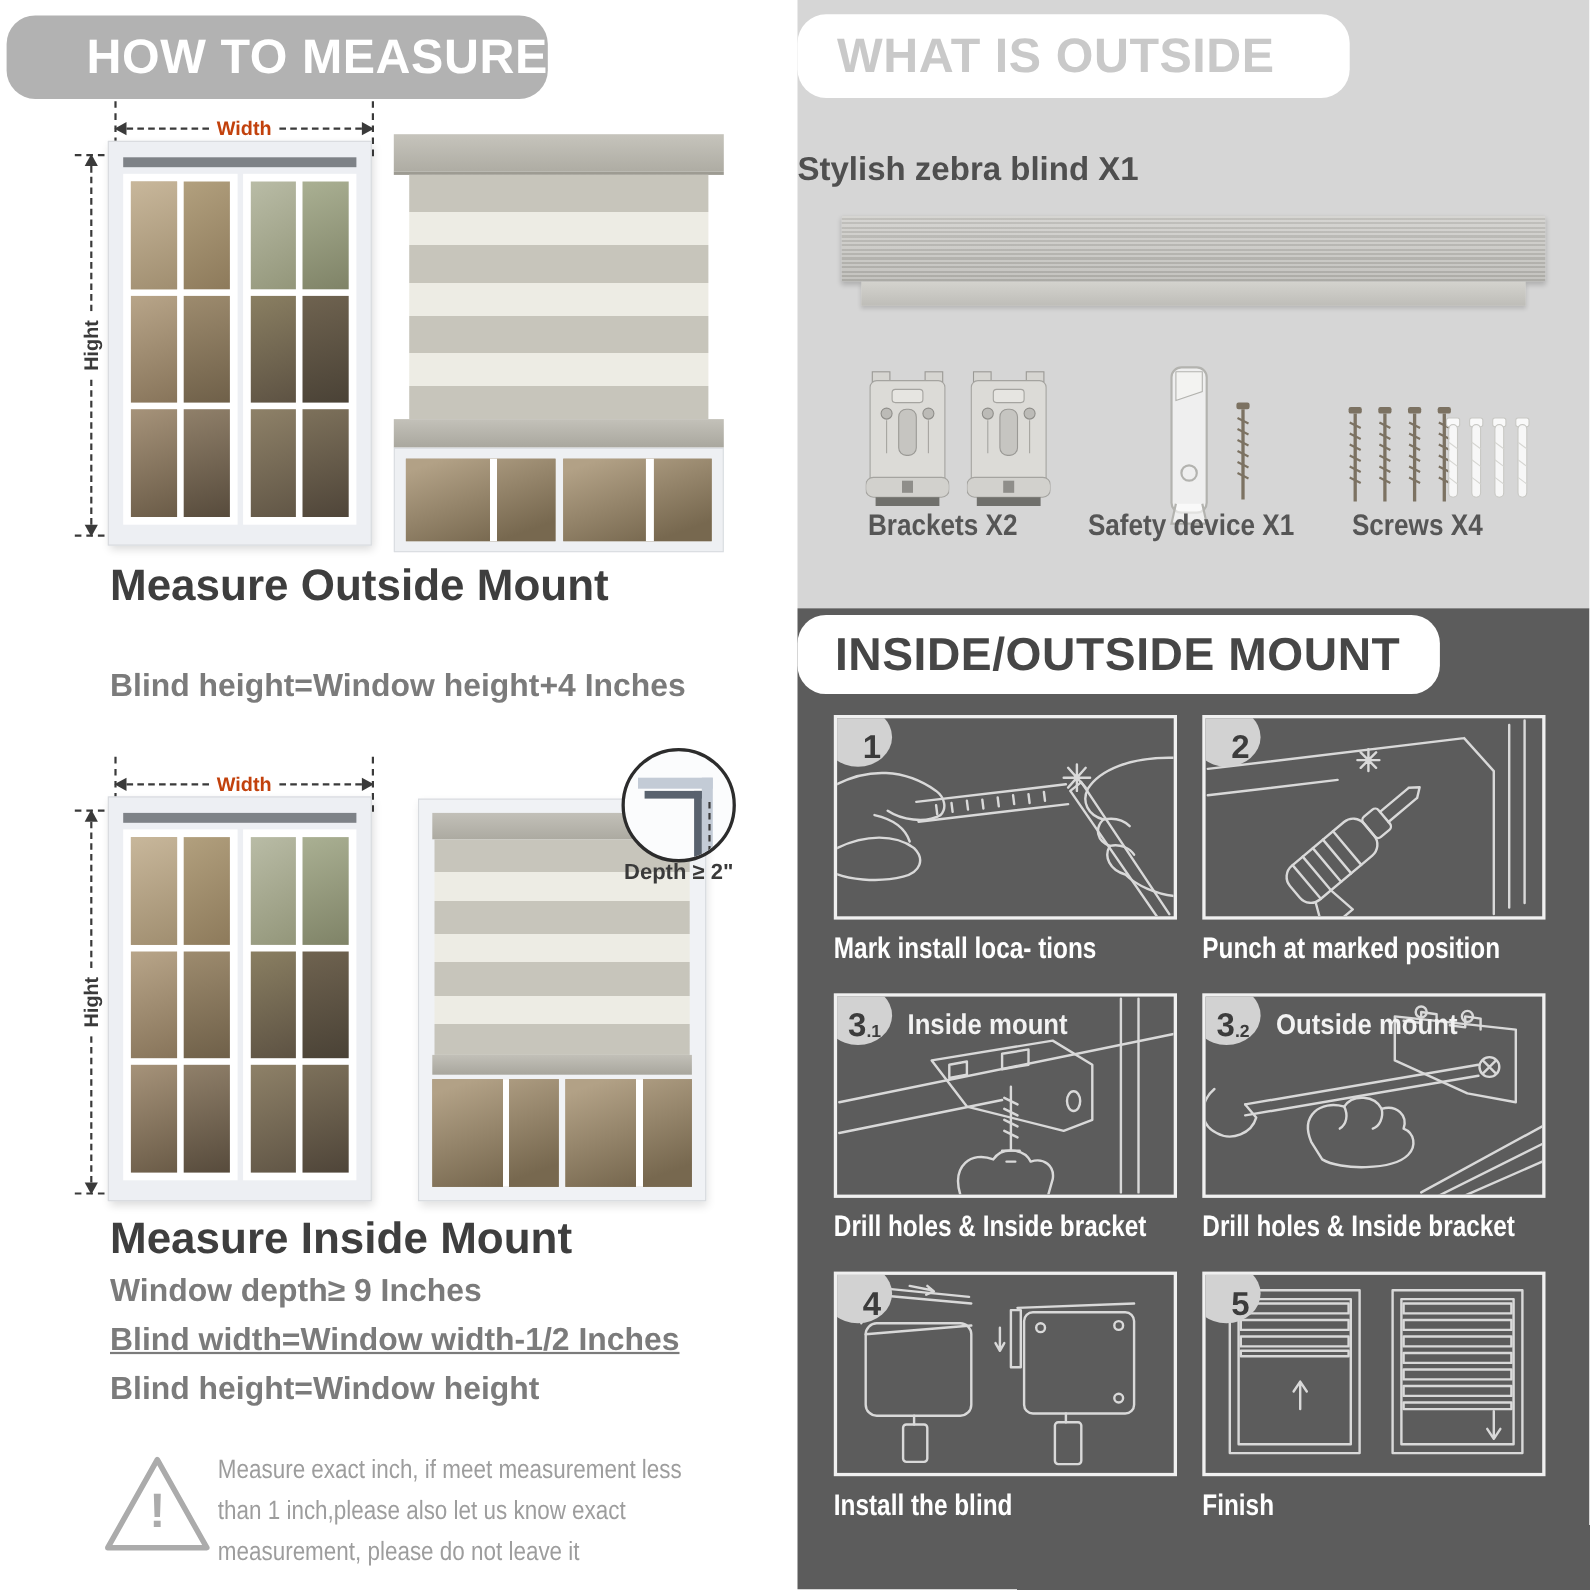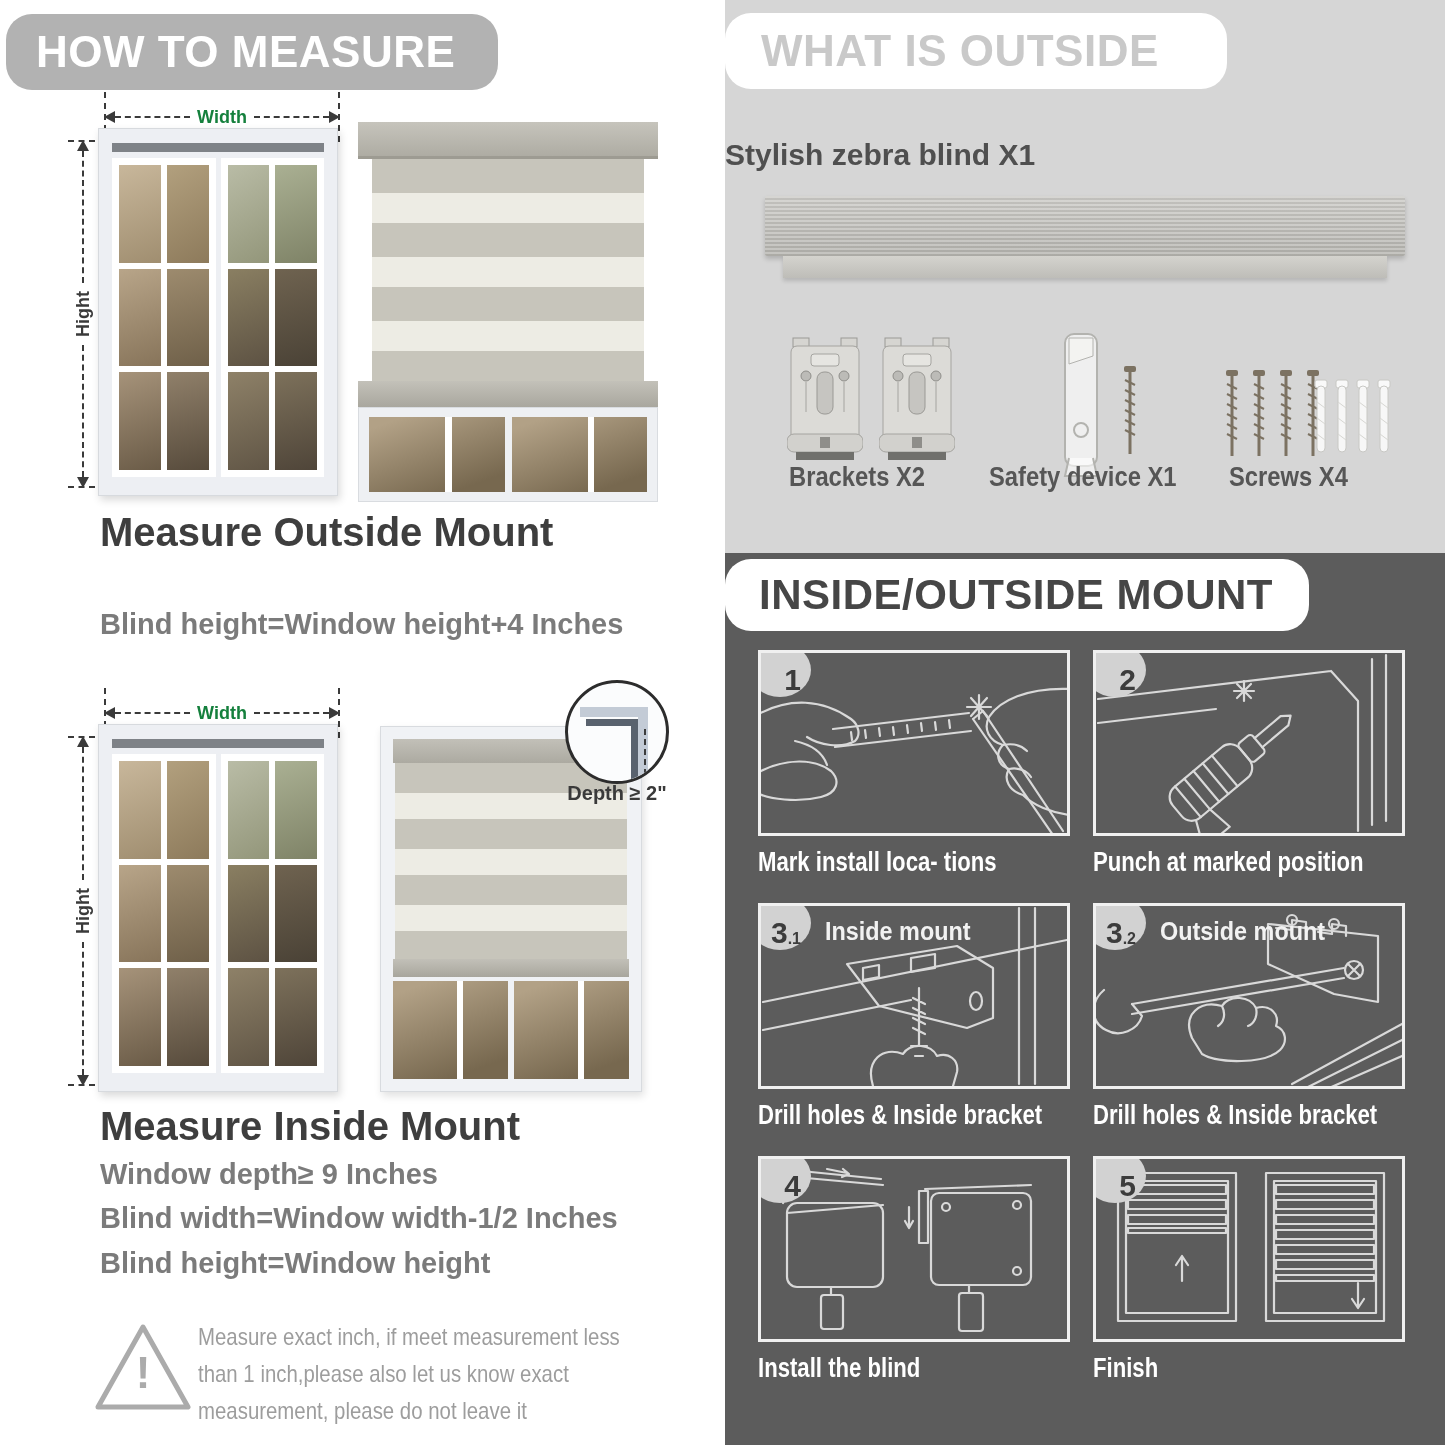--- a/index.html
+++ b/index.html
@@ -3,35 +3,35 @@
 <meta charset="utf-8">
 <style>
   html,body{margin:0;padding:0;}
   body{width:1445px;height:1445px;position:relative;background:#fff;
        font-family:"Liberation Sans", sans-serif;overflow:hidden;}
   .abs{position:absolute;}
 
   
   .pill{border-radius:26px;font-weight:bold;letter-spacing:.5px;white-space:nowrap;}
   #htm-header{left:6px;top:14px;width:492px;height:76px;background:#b2b2b2;color:#fff;
-              font-size:44px;line-height:76px;padding-left:30px;box-sizing:border-box;}
+              font-size:44px;line-height:76px;padding-left:30px;box-sizing:border-box;text-align:right;}
   #wii-header{left:0;top:13px;width:502px;height:76px;background:#fff;color:#c9c9c9;
               font-size:44px;line-height:76px;padding-left:36px;box-sizing:border-box;}
   #iom-header{left:0;top:6px;width:584px;height:72px;background:#fff;color:#464646;
               font-size:42px;line-height:72px;padding-left:34px;box-sizing:border-box;}
 
   
   #left-col{left:0;top:0;width:725px;height:1445px;background:#fff;}
   #included-panel{left:725px;top:0;width:720px;height:553px;background:#d6d6d6;}
   #mount-panel{left:725px;top:553px;width:720px;height:892px;background:#5c5c5c;}
 
   
   .warrow{display:flex;align-items:center;height:22px;}
   .warrow .dash{flex:1;height:0;border-top:2px dashed #3a3a3a;}
-  .warrow .lbl{font-size:18px;font-weight:bold;color:#15803d;margin:0 7px;}
+  .warrow .lbl{font-size:18px;font-weight:bold;color:#c2410c;margin:0 7px;}
   .ah{width:0;height:0;border:6px solid transparent;}
   .ah.l{border-right:11px solid #3a3a3a;border-left:none;}
   .ah.r{border-left:11px solid #3a3a3a;border-right:none;}
   .ah.u{border-bottom:11px solid #3a3a3a;border-top:none;}
   .ah.d{border-top:11px solid #3a3a3a;border-bottom:none;}
   .vtick{position:absolute;top:-14px;bottom:-14px;border-left:2px dashed #3a3a3a;width:0;}
   .harrow{display:flex;flex-direction:column;align-items:center;width:22px;}
   .harrow .vdash{flex:1;width:0;border-left:2px dashed #3a3a3a;}
   .harrow .lbl{writing-mode:vertical-rl;transform:rotate(180deg);font-size:18px;font-weight:bold;
                color:#3a3a3a;background:#fff;padding:8px 0;}
@@ -237,21 +237,21 @@
 
   <div class="abs mag" style="left:565px;top:680px;">
     <div class="m1"></div>
       <div class="m2"></div>
       <div class="m3"></div>
   </div>
   <div class="abs depth-lbl" style="left:552px;top:782px;width:130px;">Depth ≥ 2"</div>
 
   <div class="abs m-title" style="left:100px;top:1104px;">Measure Inside Mount</div>
   <div class="abs m-line" style="left:100px;top:1158px;">Window depth≥ 9 Inches</div>
-  <div class="abs m-line" style="left:100px;top:1202px;">Blind width=Window width-1/2 Inches</div>
+  <div class="abs m-line" style="left:100px;top:1202px;text-decoration:underline;">Blind width=Window width-1/2 Inches</div>
   <div class="abs m-line" style="left:100px;top:1247px;">Blind height=Window height</div>
 
   <svg class="abs" style="left:92px;top:1320px;" width="102" height="94" viewBox="0 0 102 94">
     <path d="M51,7 L96,87 L6,87 Z" fill="none" stroke="#ababab" stroke-width="5" stroke-linejoin="round"></path>
     <text x="51" y="68" text-anchor="middle" font-size="44" font-weight="bold" fill="#ababab" font-family="Liberation Sans, sans-serif">!</text>
   </svg>
   <div class="abs" style="left:178px;top:1318px;margin-left:20px;">
     <div class="warn-text">Measure exact inch, if meet measurement less</div>
     <div class="warn-text">than 1 inch,please also let us know exact</div>
     <div class="warn-text">measurement, please do not leave it</div>

